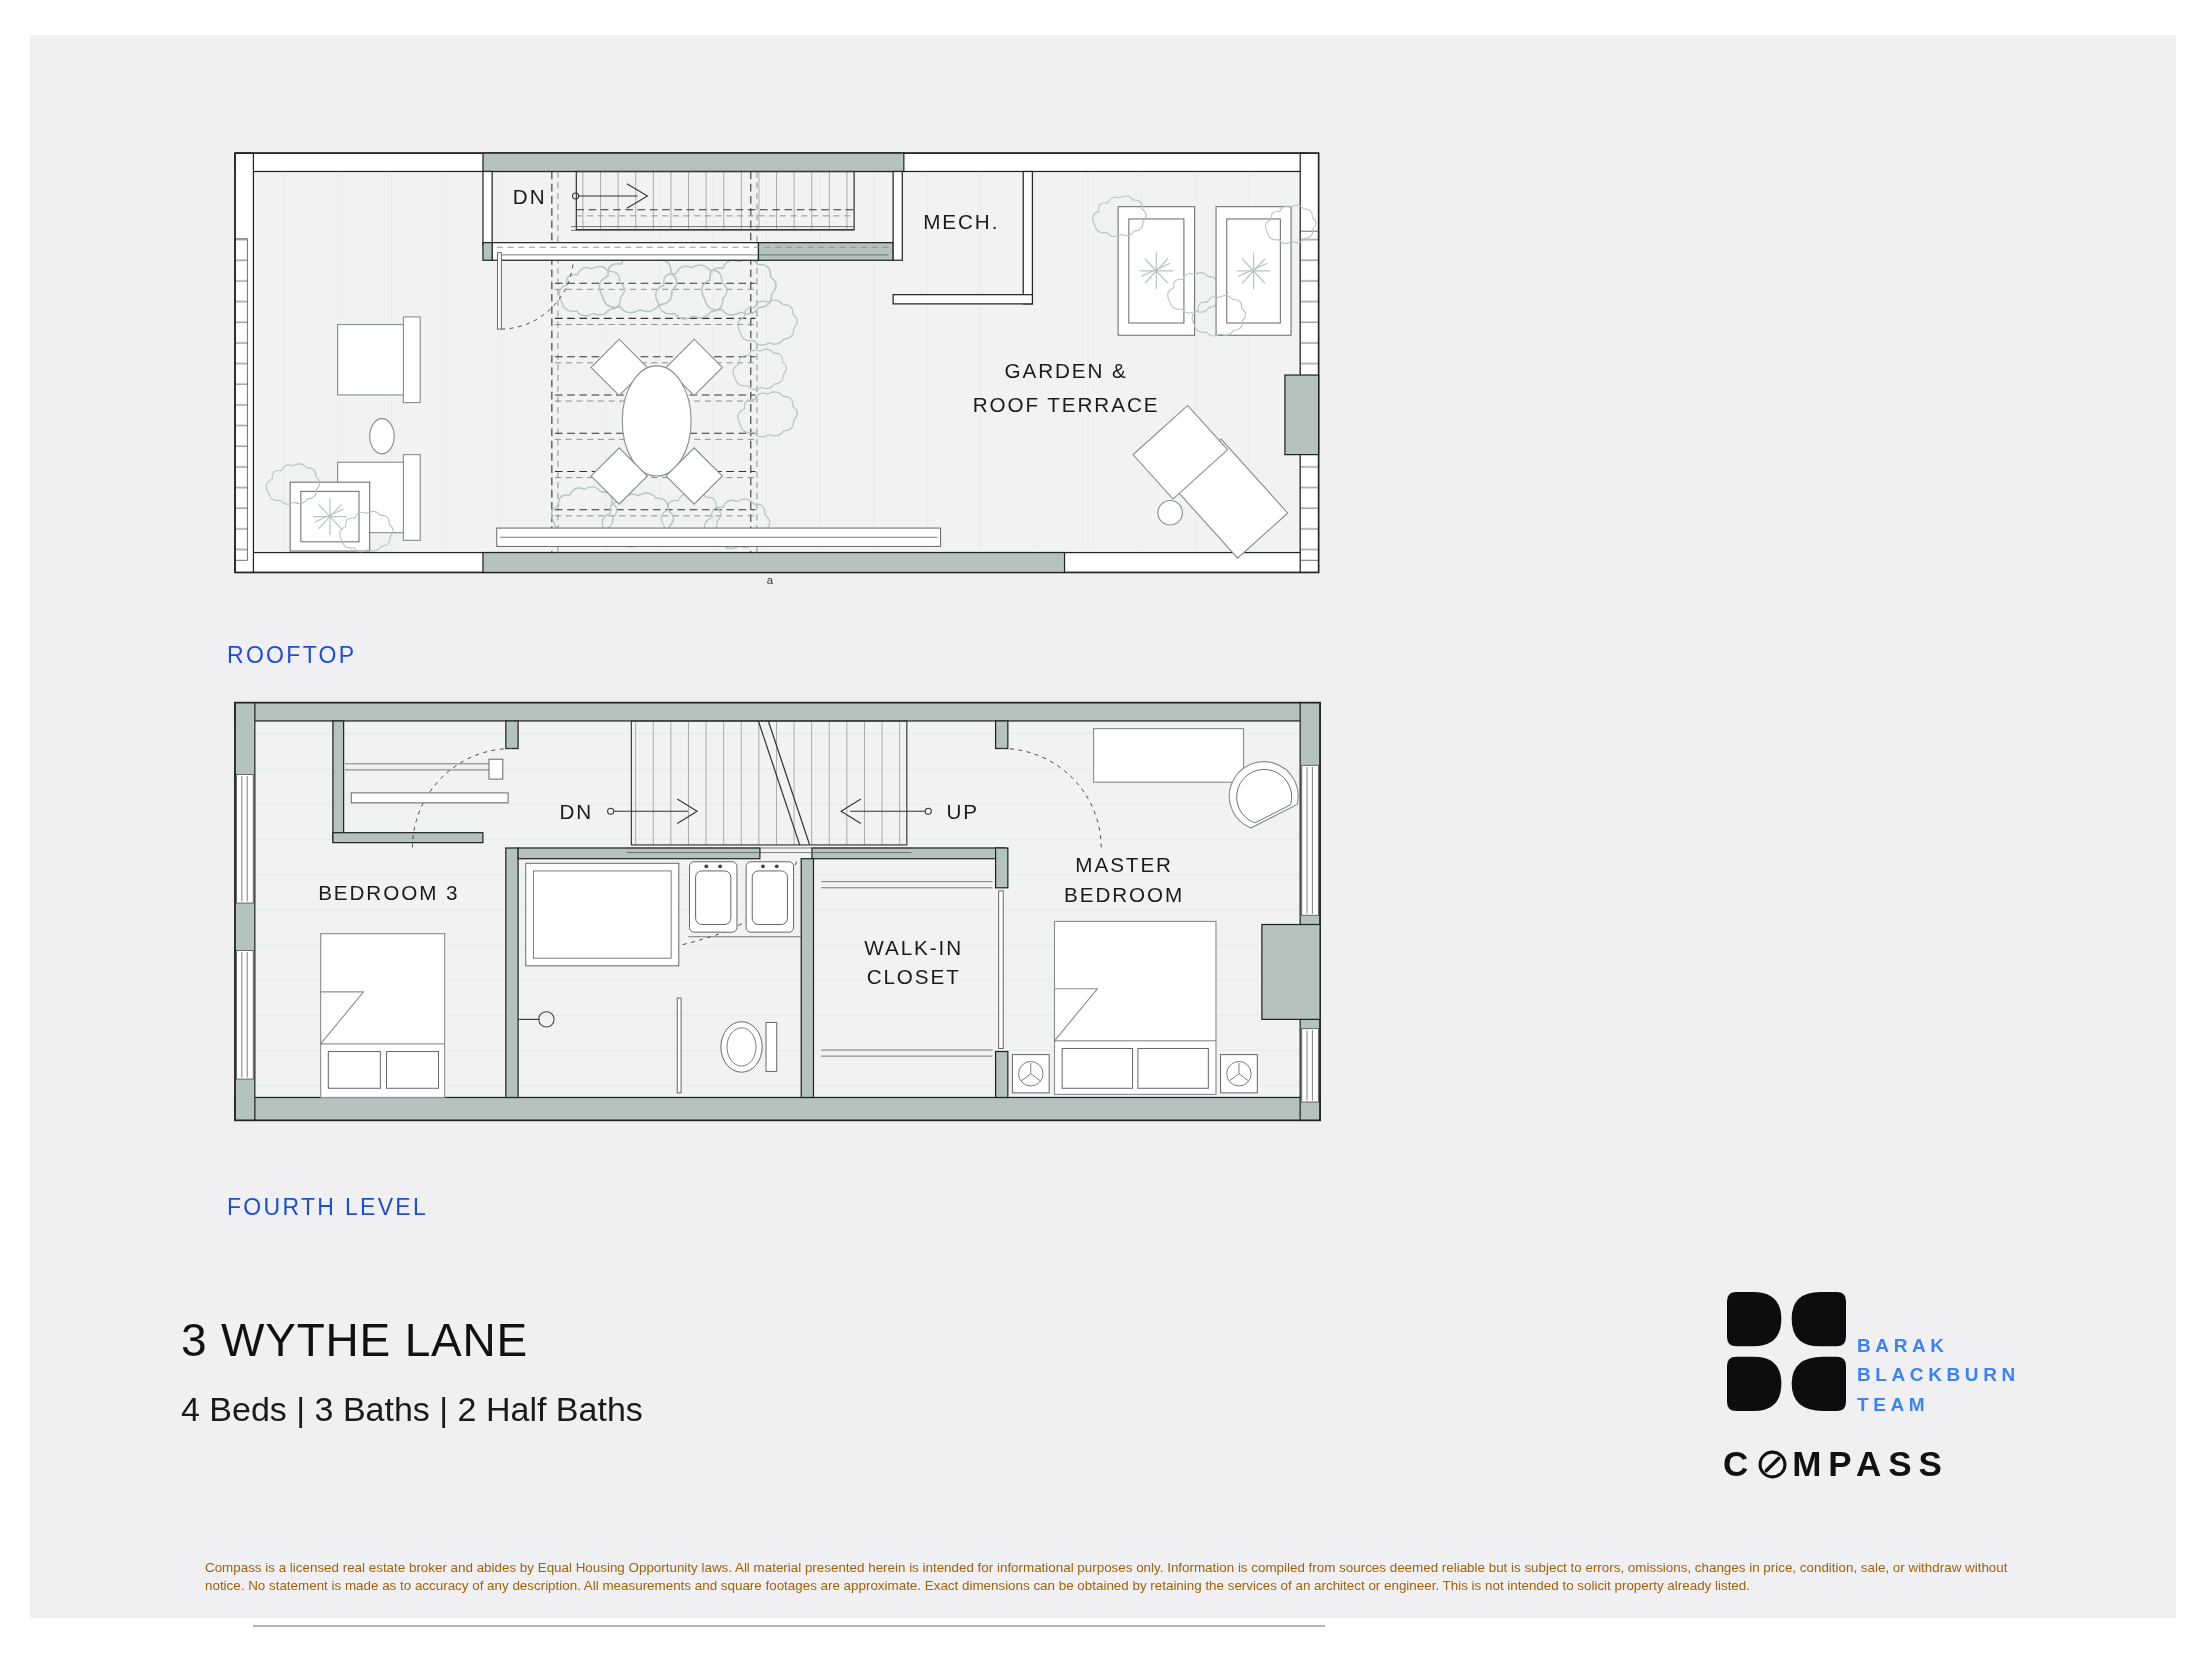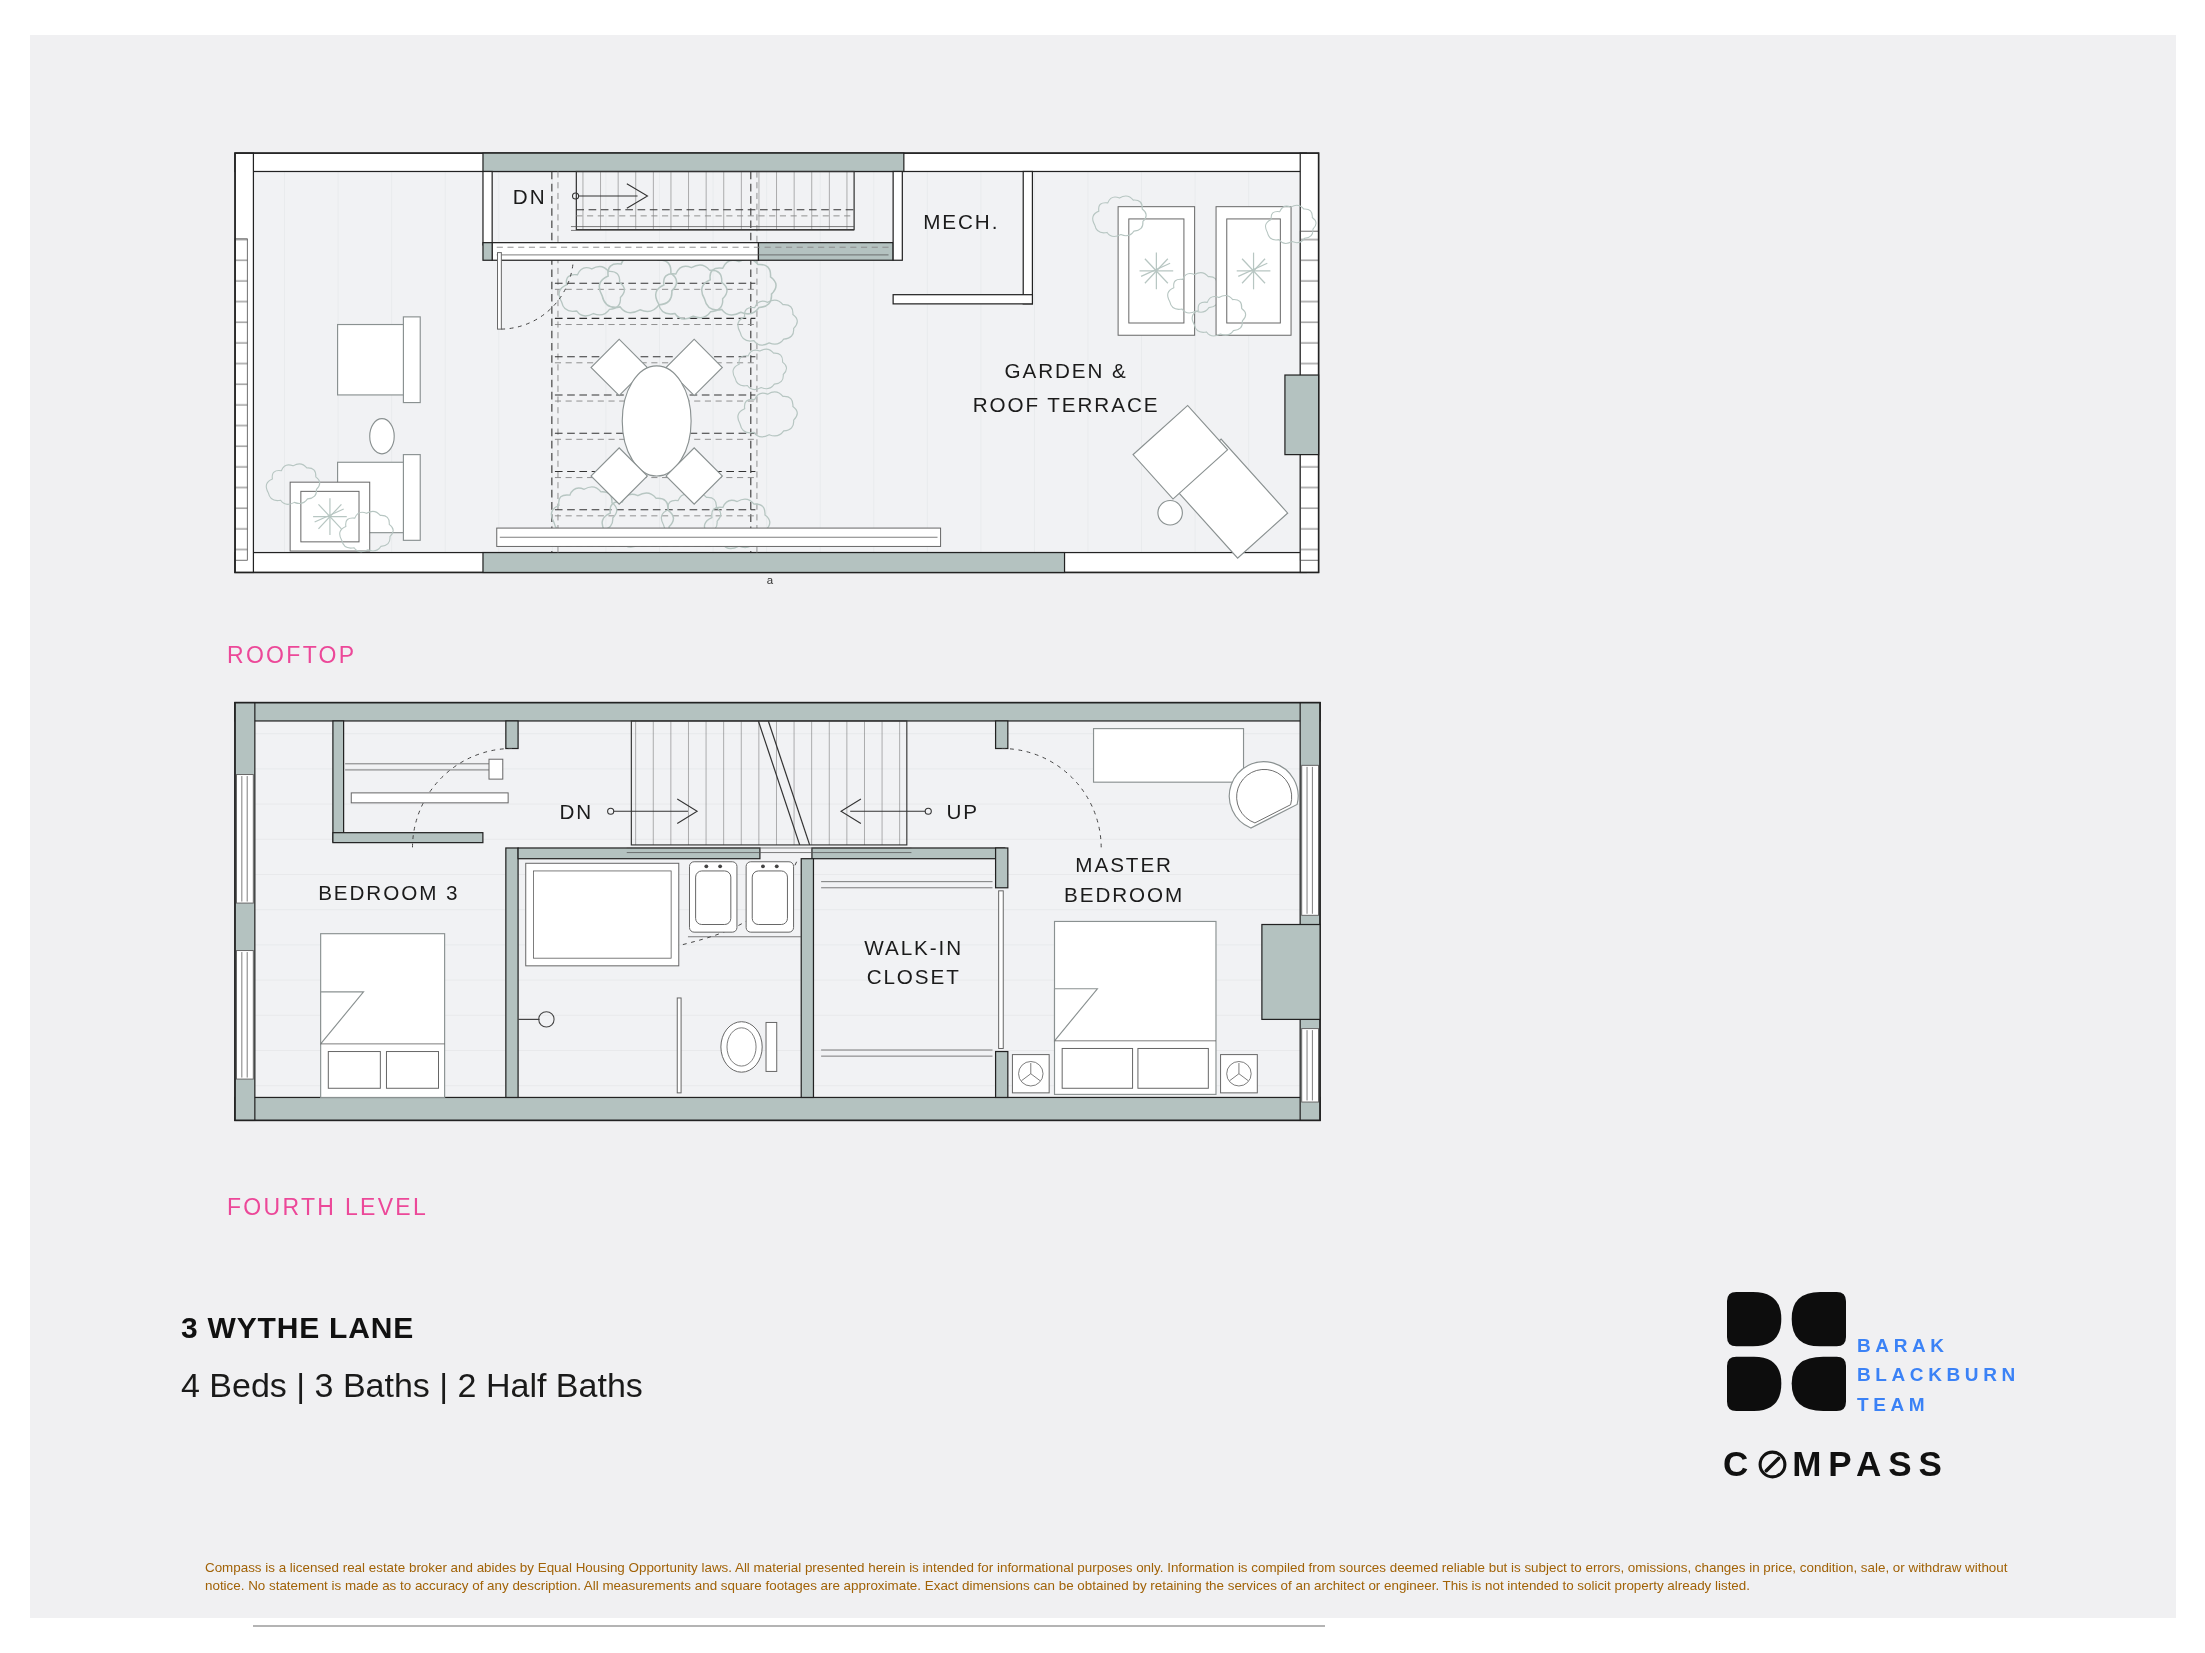--- a/index.html
+++ b/index.html
@@ -1,24 +1,24 @@
 <!DOCTYPE html>
 <html style="font-size:12.3px"><head>
 <meta charset="utf-8">
 <style>
   html,body{margin:0;padding:0;}
   body{width:2205px;height:1654px;position:relative;background:#ffffff;font-family:"Liberation Sans",sans-serif;overflow:hidden;}
   .sheet{position:absolute;left:30px;top:35px;width:2146px;height:1583px;background:#f0f0f2;}
   .after-sheet-line{position:absolute;left:253px;top:1625px;width:1072px;height:2.3px;background:#b4b4b4;}
   .plan{position:absolute;}
-  .plan-caption{position:absolute;font-size:23px;letter-spacing:2.3px;color:#ec4899;font-weight:400;}
+  .plan-caption{position:absolute;font-size:23px;letter-spacing:2.3px;color:#1d4ed8;font-weight:400;}
   #rooftop-caption{left:227px;top:642px;}
   #fourth-caption{left:227px;top:1156px;margin-top:38px;}
   .title-block{position:absolute;left:181px;top:1306px;color:#111;}
-  .title-line{font-size:30px;font-weight:700;letter-spacing:0.8px;line-height:1.48;}
+  .title-line{font-size:46px;font-weight:400;letter-spacing:0.8px;line-height:1.48;}
   .stats-line{font-size:34px;font-weight:400;margin-top:16px;color:#1a1a1a;}
   .brand{position:absolute;}
   #bb-logo{left:1727px;top:1292px;}
   .team-text{position:absolute;left:1857px;top:1331px;font-weight:700;font-size:19px;letter-spacing:4.6px;color:#3b82f6;line-height:1.55;}
   .compass-row{position:absolute;left:1723px;top:1444px;display:flex;align-items:center;color:#111;}
   .compass-letters{font-size:35px;font-weight:600;letter-spacing:6.9px;}
   .compass-o{margin:0 4.6px 0 1.5px;}
   .disclaimer{position:absolute;left:205px;top:1559px;width:1838px;font-size:13.4px;line-height:1.32;color:#a16207;}
   
   .wallW{fill:#ffffff;stroke:#222;stroke-width:1.6;}

